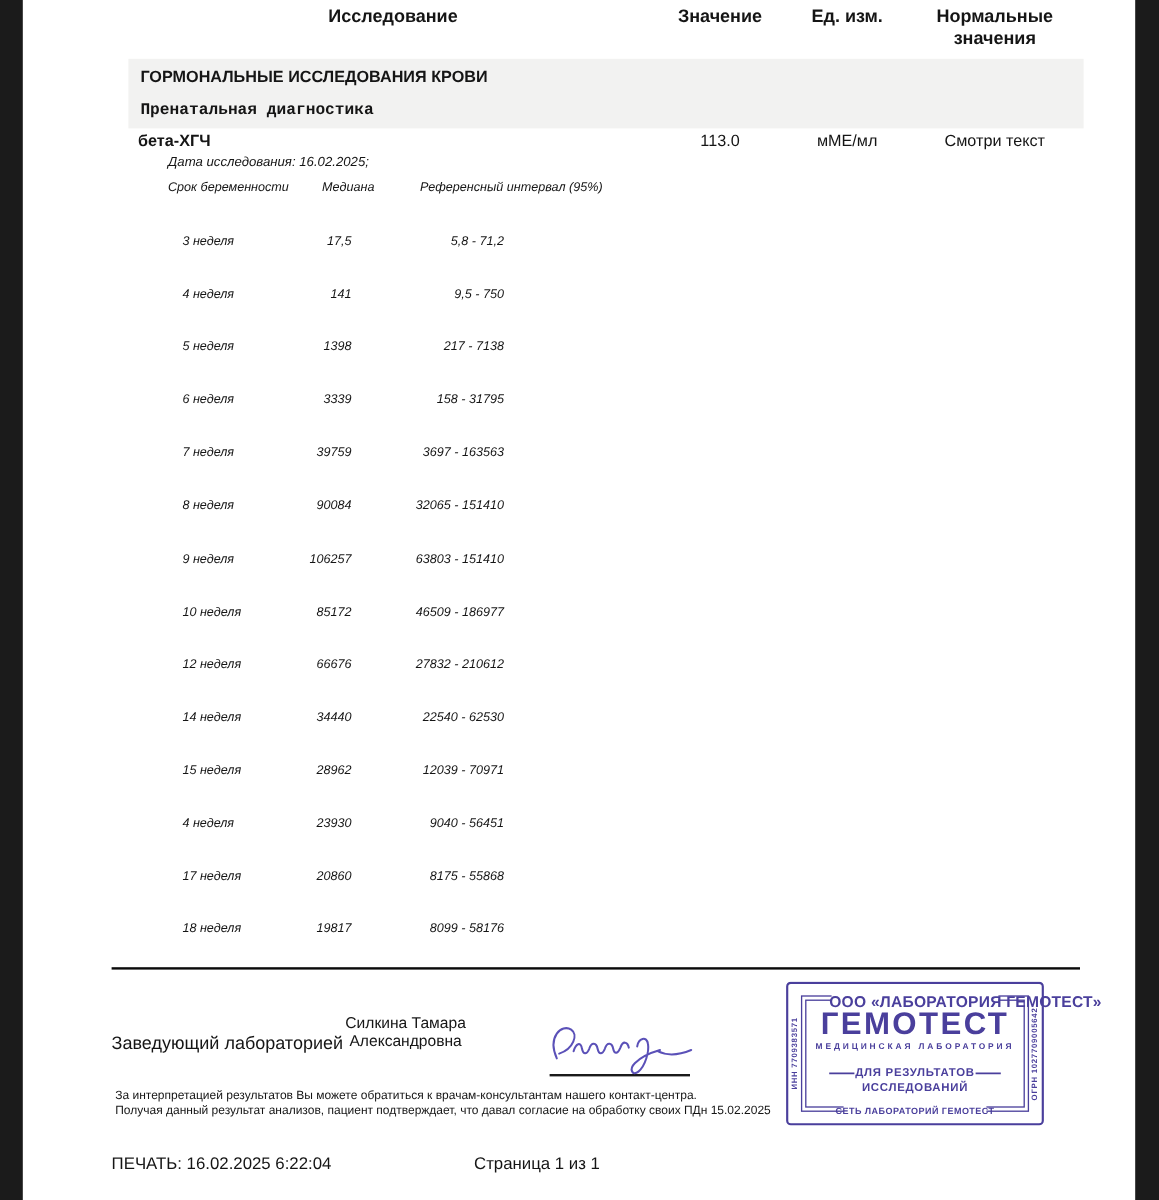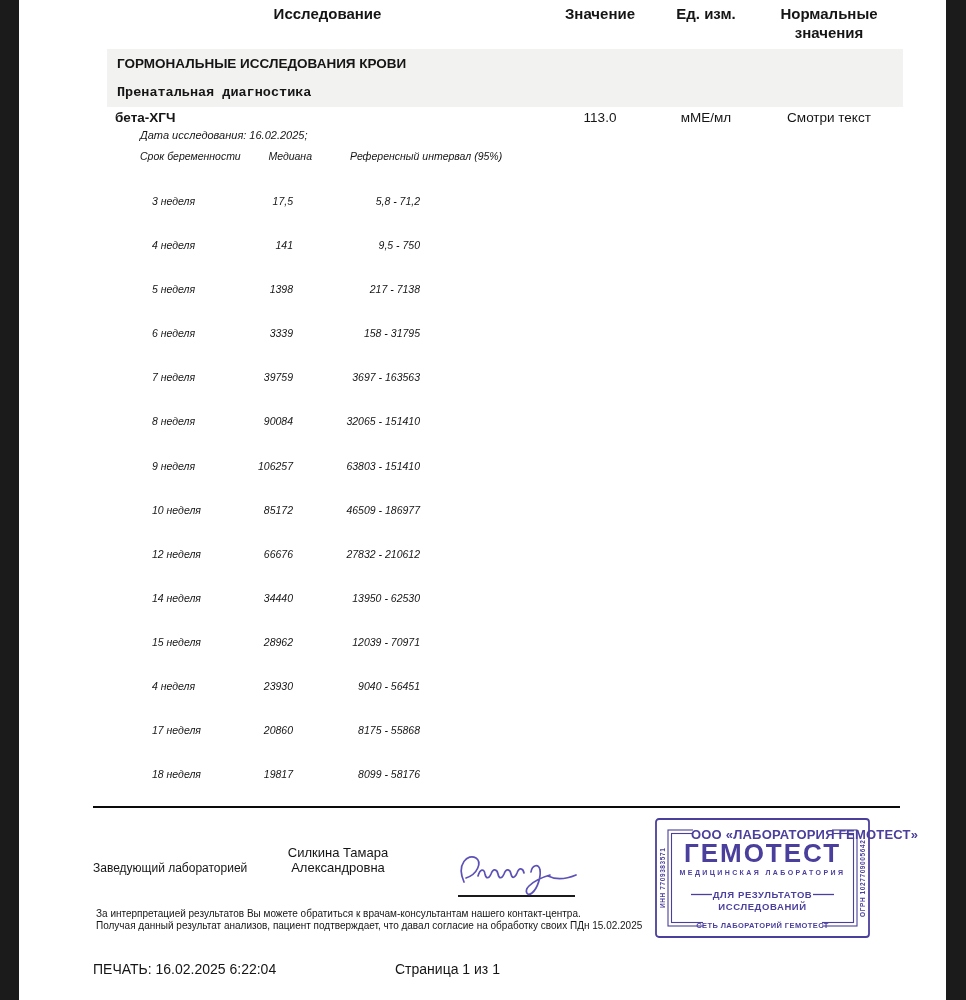--- a/index.html
+++ b/index.html
@@ -40,21 +40,21 @@
   .ref-head .hm { position:absolute; left:0; width:172px; text-align:right; }
   .ref-head .hi { position:absolute; left:210px; white-space:nowrap; }
   .ref-rows { margin-top:1px; }
   .ref-row { position:relative; height:11.1px; line-height:11.1px;margin-top:33px; }
   .ref-row .rw { position:absolute; left:12px; white-space:nowrap; }
   .ref-row .rm { position:absolute; left:0; width:153px; text-align:right; }
   .ref-row .ri { position:absolute; left:160px; width:120px; text-align:right; white-space:nowrap; }
 
   
   .divider { position:absolute; left:93px; top:806px; width:807px; height:2px; background:#0a0a0a; }
-  .head-label { position:absolute; left:93px; top:861px; font-size:12px; }
+  .head-label { position:absolute; left:93px; top:861px; font-size:15px; }
   .doctor-name { position:absolute; left:276px; top:845px; width:124px; text-align:center; font-size:13px; line-height:15px; }
   .sig-line { position:absolute; left:458px; top:895px; width:117px; height:2px; background:#1a1a1a; }
   .signature { position:absolute; left:448px; top:846px; width:140px; height:52px; }
   .disclaimer { position:absolute; left:96px; top:908px; font-size:10px; line-height:12px; }
   .print-label { position:absolute; left:93px; top:961px; font-size:14px; }
   .page-label { position:absolute; left:395px; top:961px; font-size:14px; }
 
   
   .stamp { position:absolute; left:655px; top:818px; width:215px; height:120px; font-weight:bold; }
   .stamp svg.frame { position:absolute; left:0; top:0; width:215px; height:120px; }
@@ -144,21 +144,21 @@
           <span class="ri">46509 - 186977</span>
         </div>
         <div class="ref-row">
           <span class="rw">12 неделя</span>
           <span class="rm">66676</span>
           <span class="ri">27832 - 210612</span>
         </div>
         <div class="ref-row">
           <span class="rw">14 неделя</span>
           <span class="rm">34440</span>
-          <span class="ri">13950 - 62530</span>
+          <span class="ri">22540 - 62530</span>
         </div>
         <div class="ref-row">
           <span class="rw">15 неделя</span>
           <span class="rm">28962</span>
           <span class="ri">12039 - 70971</span>
         </div>
         <div class="ref-row">
           <span class="rw">4 неделя</span>
           <span class="rm">23930</span>
           <span class="ri">9040 - 56451</span>

